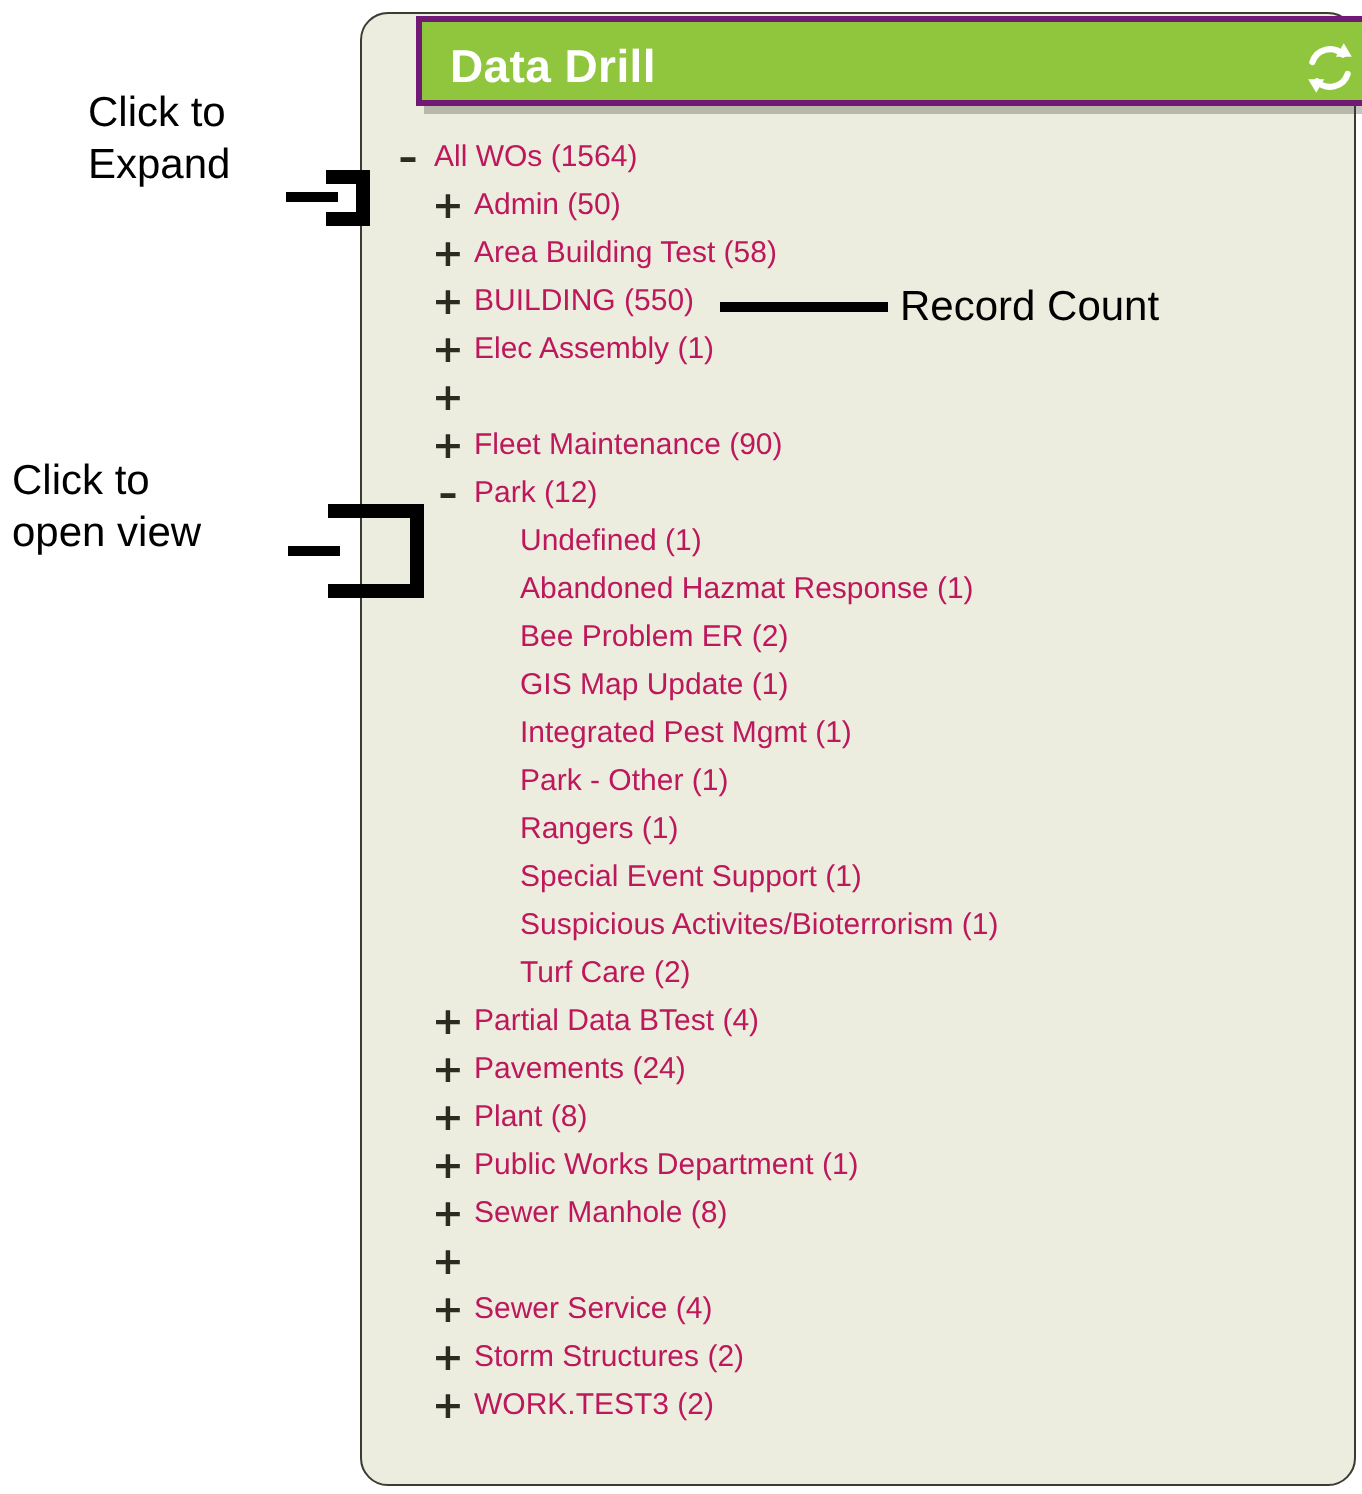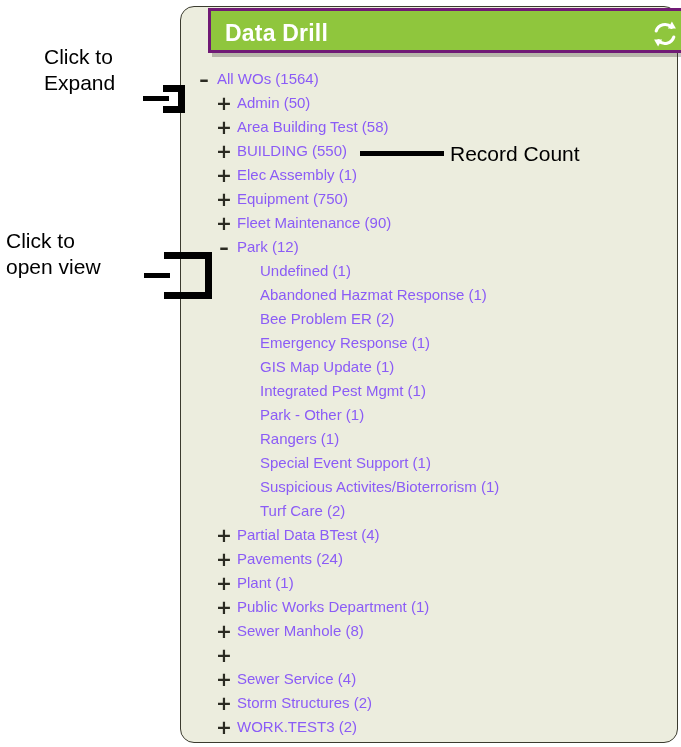--- a/index.html
+++ b/index.html
@@ -85,21 +85,21 @@
     font-size: 19px;
     font-weight: bold;
     color: #2b2b22;
     line-height: 18px;
     font-family: "DejaVu Sans", sans-serif;
     cursor: pointer;
   }
   .tgl.empty { cursor: default; }
   .lbl {
     font-size: 15px;
-    color: #8b5cf6;
+    color: #be185d;
     padding-left: 4px;
   }
   
   .lvl0 { padding-left: 14px; }
   .lvl1 { padding-left: 34px; }
   .lvl2 { padding-left: 54px; }
   .lvl2 .lbl { padding-left: 7px; }
 
   
   .anno-text {
@@ -151,21 +151,20 @@
       <div class="row lvl1">
         <span class="tgl">+</span>
         <span class="lbl">BUILDING (550)</span>
       </div>
       <div class="row lvl1">
         <span class="tgl">+</span>
         <span class="lbl">Elec Assembly (1)</span>
       </div>
       <div class="row lvl1">
         <span class="tgl">+</span>
-        <span class="lbl">Equipment (750)</span>
       </div>
       <div class="row lvl1">
         <span class="tgl">+</span>
         <span class="lbl">Fleet Maintenance (90)</span>
       </div>
       <div class="row lvl1">
         <span class="tgl">–</span>
         <span class="lbl">Park (12)</span>
       </div>
       <div class="row lvl2">
@@ -175,24 +174,20 @@
       <div class="row lvl2">
         <span class="tgl empty"></span>
         <span class="lbl">Abandoned Hazmat Response (1)</span>
       </div>
       <div class="row lvl2">
         <span class="tgl empty"></span>
         <span class="lbl">Bee Problem ER (2)</span>
       </div>
       <div class="row lvl2">
         <span class="tgl empty"></span>
-        <span class="lbl">Emergency Response (1)</span>
-      </div>
-      <div class="row lvl2">
-        <span class="tgl empty"></span>
         <span class="lbl">GIS Map Update (1)</span>
       </div>
       <div class="row lvl2">
         <span class="tgl empty"></span>
         <span class="lbl">Integrated Pest Mgmt (1)</span>
       </div>
       <div class="row lvl2">
         <span class="tgl empty"></span>
         <span class="lbl">Park - Other (1)</span>
       </div>
@@ -215,21 +210,21 @@
       <div class="row lvl1">
         <span class="tgl">+</span>
         <span class="lbl">Partial Data BTest (4)</span>
       </div>
       <div class="row lvl1">
         <span class="tgl">+</span>
         <span class="lbl">Pavements (24)</span>
       </div>
       <div class="row lvl1">
         <span class="tgl">+</span>
-        <span class="lbl">Plant (1)</span>
+        <span class="lbl">Plant (8)</span>
       </div>
       <div class="row lvl1">
         <span class="tgl">+</span>
         <span class="lbl">Public Works Department (1)</span>
       </div>
       <div class="row lvl1">
         <span class="tgl">+</span>
         <span class="lbl">Sewer Manhole (8)</span>
       </div>
       <div class="row lvl1">

